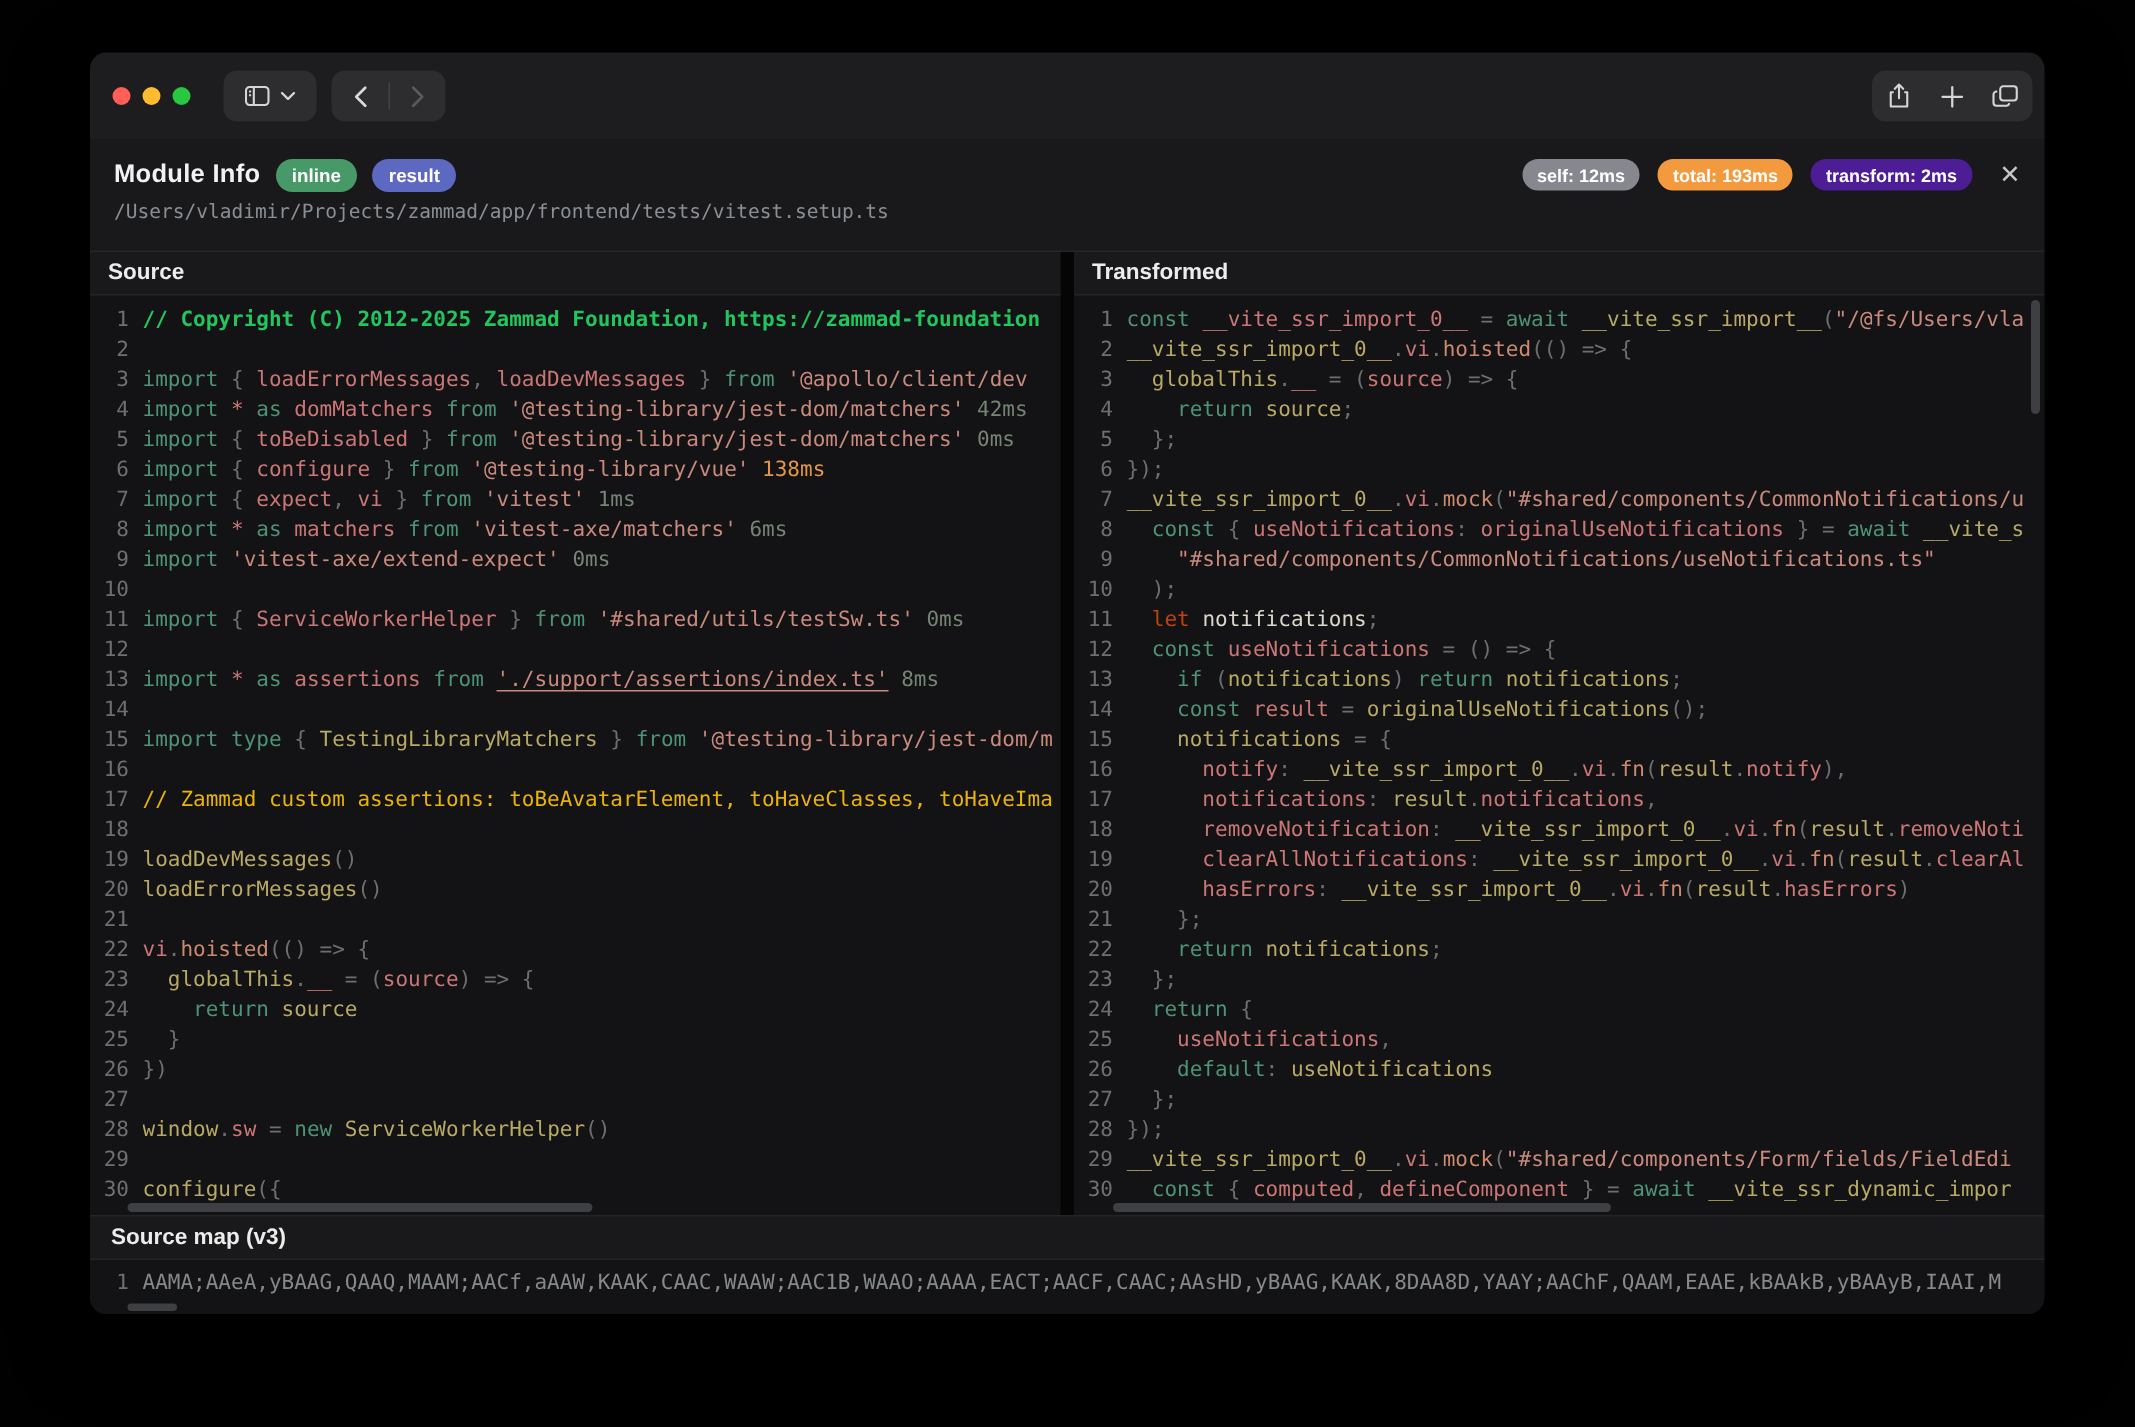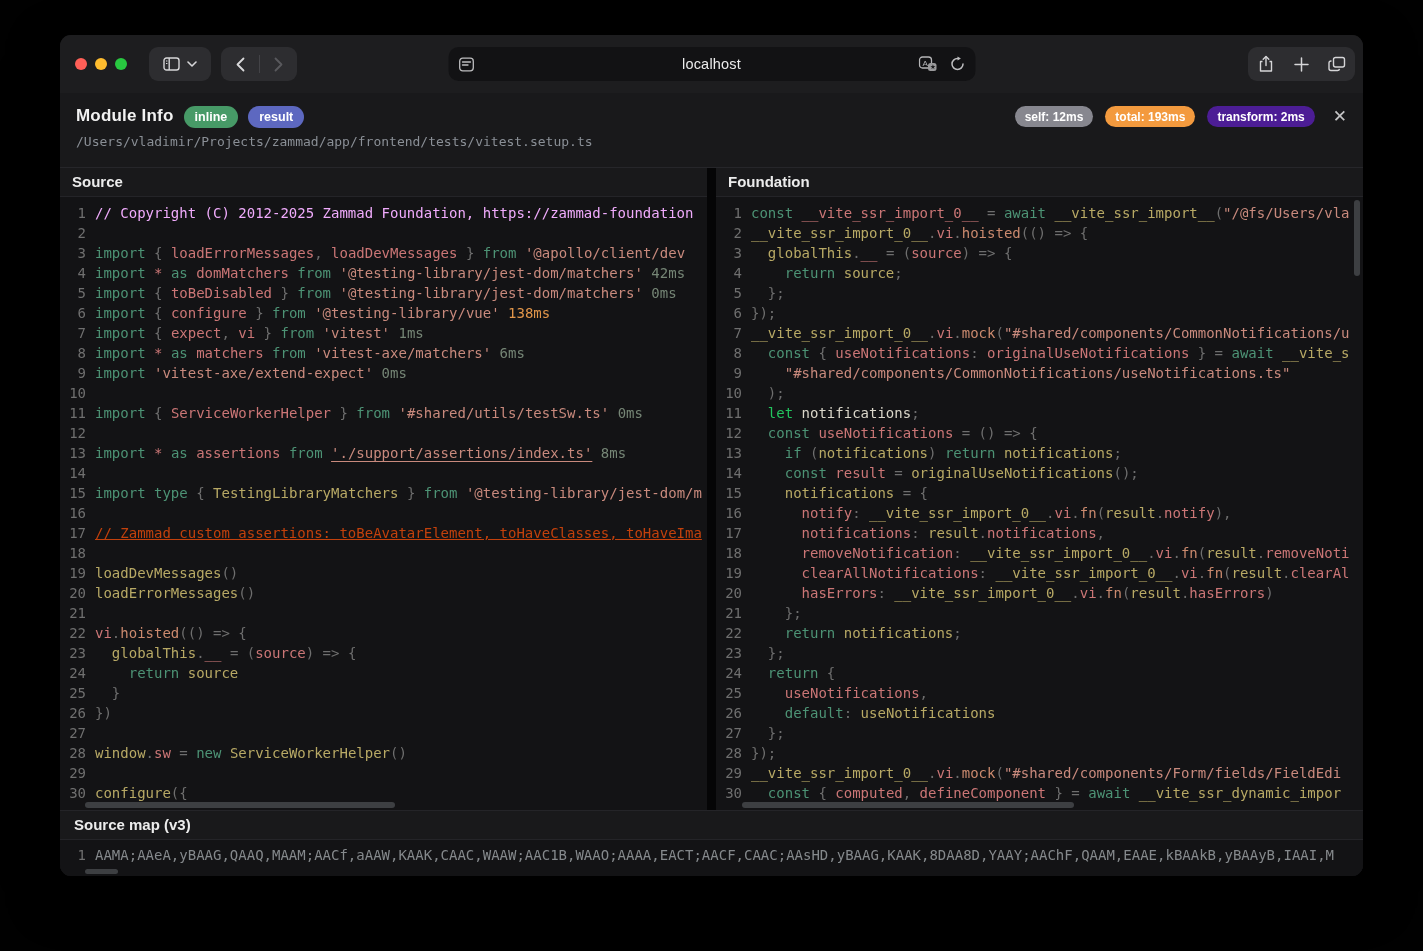--- a/index.html
+++ b/index.html
@@ -101,40 +101,20 @@
         </svg>
       </span>
       <span class="divider"></span>
       <span class="navbtn">
         <svg class="ic" width="9" height="15" viewBox="0 0 9 15">
           <path d="M1.5 1.5 L7.5 7.5 L1.5 13.5" fill="none" stroke="#59595d" stroke-width="1.8" stroke-linecap="round" stroke-linejoin="round"></path>
         </svg>
       </span>
     </div>
 
-    <div class="urlbar">
-      <svg class="ic" width="16" height="15" viewBox="0 0 16 15">
-        <rect x="1.2" y="1.2" width="13.6" height="12.6" rx="3" fill="none" stroke="#bdbdbf" stroke-width="1.3"></rect>
-        <line x1="4" y1="5" x2="12" y2="5" stroke="#bdbdbf" stroke-width="1.3" stroke-linecap="round"></line>
-        <line x1="4" y1="8" x2="9.5" y2="8" stroke="#bdbdbf" stroke-width="1.3" stroke-linecap="round"></line>
-      </svg>
-      <span class="addr">localhost</span>
-      <span class="url-right">
-        <svg class="ic" width="19" height="16" viewBox="0 0 19 16">
-          <rect x="1" y="1" width="12" height="11" rx="3" fill="none" stroke="#b5b5b7" stroke-width="1.3"></rect>
-          <text x="4" y="9.5" font-size="8" fill="#b5b5b7" font-family="Liberation Sans, sans-serif">A</text>
-          <rect x="9.5" y="7" width="8.5" height="8" rx="2.5" fill="#9a9a9c"></rect>
-          <text x="11.6" y="13.2" font-size="6.5" fill="#1d1d1f" font-family="Liberation Sans, sans-serif">★</text>
-        </svg>
-        <svg class="ic" width="16" height="16" viewBox="0 0 16 16">
-          <path d="M13.5 8 A5.5 5.5 0 1 1 8 2.5" fill="none" stroke="#bdbdbf" stroke-width="1.5" stroke-linecap="round"></path>
-          <path d="M8 0.5 L8 4.6 L11.4 2.5 Z" fill="#bdbdbf"></path>
-        </svg>
-      </span>
-    </div>
 
     <div class="tpill pill-actions">
       <span class="abtn">
         <svg class="ic" width="16" height="18" viewBox="0 0 16 18">
           <path d="M4.5 6.5 H2.5 V16 H13.5 V6.5 H11.5" fill="none" stroke="#d6d6d8" stroke-width="1.4" stroke-linejoin="round"></path>
           <line x1="8" y1="1.8" x2="8" y2="10.5" stroke="#d6d6d8" stroke-width="1.4" stroke-linecap="round"></line>
           <path d="M5.2 4.2 L8 1.4 L10.8 4.2" fill="none" stroke="#d6d6d8" stroke-width="1.4" stroke-linecap="round" stroke-linejoin="round"></path>
         </svg>
       </span>
       <span class="abtn">
@@ -167,68 +147,68 @@
         <span class="mpill" style="background-color: #4c1d95;">transform: 2ms</span>
         <span class="closex">✕</span>
       </div>
     </div>
 
     <div class="panels">
       <div class="panel">
         <div class="panel-head">Source</div>
         <div class="code">
           <div class="sbar" style="left:25px; bottom:2px; width:310px; height:6px;"></div>
-        <div class="cl"><span class="ln">1</span><span class="cs"><span style="color: #f0abfc;">// Copyright (C) 2012-2025 Zammad Foundation, https://zammad-foundation</span></span></div>
+        <div class="cl"><span class="ln">1</span><span class="cs"><span style="color: #22c55e; font-weight: bold;">// Copyright (C) 2012-2025 Zammad Foundation, https://zammad-foundation</span></span></div>
             <div class="cl"><span class="ln">2</span><span class="cs"></span></div>
             <div class="cl"><span class="ln">3</span><span class="cs"><span style="color: rgb(77, 147, 117);">import</span><span style="color: rgb(110, 110, 110);"> { </span><span style="color: rgb(203, 118, 118);">loadErrorMessages</span><span style="color: rgb(110, 110, 110);">, </span><span style="color: rgb(203, 118, 118);">loadDevMessages</span><span style="color: rgb(110, 110, 110);"> } </span><span style="color: rgb(77, 147, 117);">from</span><span style="color: rgb(201, 138, 125);"> '@apollo/client/dev</span></span></div>
             <div class="cl"><span class="ln">4</span><span class="cs"><span style="color: rgb(77, 147, 117);">import</span><span style="color: rgb(203, 118, 118);"> * </span><span style="color: rgb(77, 147, 117);">as</span><span style="color: rgb(203, 118, 118);"> domMatchers</span><span style="color: rgb(77, 147, 117);"> from</span><span style="color: rgb(201, 138, 125);"> '@testing-library/jest-dom/matchers'</span><span style="color: rgb(117, 133, 117);"> 42ms</span></span></div>
             <div class="cl"><span class="ln">5</span><span class="cs"><span style="color: rgb(77, 147, 117);">import</span><span style="color: rgb(110, 110, 110);"> { </span><span style="color: rgb(203, 118, 118);">toBeDisabled</span><span style="color: rgb(110, 110, 110);"> } </span><span style="color: rgb(77, 147, 117);">from</span><span style="color: rgb(201, 138, 125);"> '@testing-library/jest-dom/matchers'</span><span style="color: rgb(117, 133, 117);"> 0ms</span></span></div>
             <div class="cl"><span class="ln">6</span><span class="cs"><span style="color: rgb(77, 147, 117);">import</span><span style="color: rgb(110, 110, 110);"> { </span><span style="color: rgb(203, 118, 118);">configure</span><span style="color: rgb(110, 110, 110);"> } </span><span style="color: rgb(77, 147, 117);">from</span><span style="color: rgb(201, 138, 125);"> '@testing-library/vue'</span><span style="color: rgb(226, 150, 74);"> 138ms</span></span></div>
             <div class="cl"><span class="ln">7</span><span class="cs"><span style="color: rgb(77, 147, 117);">import</span><span style="color: rgb(110, 110, 110);"> { </span><span style="color: rgb(203, 118, 118);">expect</span><span style="color: rgb(110, 110, 110);">, </span><span style="color: rgb(203, 118, 118);">vi</span><span style="color: rgb(110, 110, 110);"> } </span><span style="color: rgb(77, 147, 117);">from</span><span style="color: rgb(201, 138, 125);"> 'vitest'</span><span style="color: rgb(117, 133, 117);"> 1ms</span></span></div>
             <div class="cl"><span class="ln">8</span><span class="cs"><span style="color: rgb(77, 147, 117);">import</span><span style="color: rgb(203, 118, 118);"> * </span><span style="color: rgb(77, 147, 117);">as</span><span style="color: rgb(203, 118, 118);"> matchers</span><span style="color: rgb(77, 147, 117);"> from</span><span style="color: rgb(201, 138, 125);"> 'vitest-axe/matchers'</span><span style="color: rgb(117, 133, 117);"> 6ms</span></span></div>
             <div class="cl"><span class="ln">9</span><span class="cs"><span style="color: rgb(77, 147, 117);">import</span><span style="color: rgb(201, 138, 125);"> 'vitest-axe/extend-expect'</span><span style="color: rgb(117, 133, 117);"> 0ms</span></span></div>
             <div class="cl"><span class="ln">10</span><span class="cs"></span></div>
             <div class="cl"><span class="ln">11</span><span class="cs"><span style="color: rgb(77, 147, 117);">import</span><span style="color: rgb(110, 110, 110);"> { </span><span style="color: rgb(203, 118, 118);">ServiceWorkerHelper</span><span style="color: rgb(110, 110, 110);"> } </span><span style="color: rgb(77, 147, 117);">from</span><span style="color: rgb(201, 138, 125);"> '#shared/utils/testSw.ts'</span><span style="color: rgb(117, 133, 117);"> 0ms</span></span></div>
             <div class="cl"><span class="ln">12</span><span class="cs"></span></div>
             <div class="cl"><span class="ln">13</span><span class="cs"><span style="color: rgb(77, 147, 117);">import</span><span style="color: rgb(203, 118, 118);"> * </span><span style="color: rgb(77, 147, 117);">as</span><span style="color: rgb(203, 118, 118);"> assertions</span><span style="color: rgb(77, 147, 117);"> from</span><span style="color: rgb(110, 110, 110);"> </span><span style="color: rgb(201, 138, 125); text-decoration: underline; text-underline-offset: 3px;">'./support/assertions/index.ts'</span><span style="color: rgb(117, 133, 117);"> 8ms</span></span></div>
             <div class="cl"><span class="ln">14</span><span class="cs"></span></div>
             <div class="cl"><span class="ln">15</span><span class="cs"><span style="color: rgb(77, 147, 117);">import</span><span style="color: rgb(77, 147, 117);"> type</span><span style="color: rgb(110, 110, 110);"> { </span><span style="color: rgb(184, 169, 101);">TestingLibraryMatchers</span><span style="color: rgb(110, 110, 110);"> } </span><span style="color: rgb(77, 147, 117);">from</span><span style="color: rgb(201, 138, 125);"> '@testing-library/jest-dom/m</span></span></div>
             <div class="cl"><span class="ln">16</span><span class="cs"></span></div>
-            <div class="cl"><span class="ln">17</span><span class="cs"><span style="color: #c2410c; text-decoration: underline;">// Zammad custom assertions: toBeAvatarElement, toHaveClasses, toHaveIma</span></span></div>
+            <div class="cl"><span class="ln">17</span><span class="cs"><span style="color: #eab308;">// Zammad custom assertions: toBeAvatarElement, toHaveClasses, toHaveIma</span></span></div>
             <div class="cl"><span class="ln">18</span><span class="cs"></span></div>
             <div class="cl"><span class="ln">19</span><span class="cs"><span style="color: rgb(184, 169, 101);">loadDevMessages</span><span style="color: rgb(110, 110, 110);">()</span></span></div>
             <div class="cl"><span class="ln">20</span><span class="cs"><span style="color: rgb(184, 169, 101);">loadErrorMessages</span><span style="color: rgb(110, 110, 110);">()</span></span></div>
             <div class="cl"><span class="ln">21</span><span class="cs"></span></div>
             <div class="cl"><span class="ln">22</span><span class="cs"><span style="color: rgb(203, 118, 118);">vi</span><span style="color: rgb(110, 110, 110);">.</span><span style="color: rgb(203, 138, 110);">hoisted</span><span style="color: rgb(110, 110, 110);">(() =&gt; {</span></span></div>
             <div class="cl"><span class="ln">23</span><span class="cs"><span style="color: rgb(110, 110, 110);">  </span><span style="color: rgb(184, 169, 101);">globalThis</span><span style="color: rgb(110, 110, 110);">.</span><span style="color: rgb(203, 118, 118);">__</span><span style="color: rgb(110, 110, 110);"> = (</span><span style="color: rgb(203, 118, 118);">source</span><span style="color: rgb(110, 110, 110);">) =&gt; {</span></span></div>
             <div class="cl"><span class="ln">24</span><span class="cs"><span style="color: rgb(110, 110, 110);">    </span><span style="color: rgb(77, 147, 117);">return</span><span style="color: rgb(184, 169, 101);"> source</span></span></div>
             <div class="cl"><span class="ln">25</span><span class="cs"><span style="color: rgb(110, 110, 110);">  }</span></span></div>
             <div class="cl"><span class="ln">26</span><span class="cs"><span style="color: rgb(110, 110, 110);">})</span></span></div>
             <div class="cl"><span class="ln">27</span><span class="cs"></span></div>
             <div class="cl"><span class="ln">28</span><span class="cs"><span style="color: rgb(184, 169, 101);">window</span><span style="color: rgb(110, 110, 110);">.</span><span style="color: rgb(203, 118, 118);">sw</span><span style="color: rgb(110, 110, 110);"> = </span><span style="color: rgb(77, 147, 117);">new</span><span style="color: rgb(184, 169, 101);"> ServiceWorkerHelper</span><span style="color: rgb(110, 110, 110);">()</span></span></div>
             <div class="cl"><span class="ln">29</span><span class="cs"></span></div>
             <div class="cl"><span class="ln">30</span><span class="cs"><span style="color: rgb(184, 169, 101);">configure</span><span style="color: rgb(110, 110, 110);">({</span></span></div>
           </div>
       </div>
       <div class="panel">
-        <div class="panel-head">Foundation</div>
+        <div class="panel-head">Transformed</div>
         <div class="code">
           <div class="sbar" style="left:26px; bottom:2px; width:332px; height:6px;"></div>
           <div class="sbar" style="right:3px; top:3px; width:6px; height:76px;"></div>
         <div class="cl"><span class="ln">1</span><span class="cs"><span style="color: rgb(77, 147, 117);">const</span><span style="color: rgb(203, 118, 118);"> __vite_ssr_import_0__</span><span style="color: rgb(110, 110, 110);"> = </span><span style="color: rgb(77, 147, 117);">await</span><span style="color: rgb(184, 169, 101);"> __vite_ssr_import__</span><span style="color: rgb(110, 110, 110);">(</span><span style="color: rgb(201, 138, 125);">"/@fs/Users/vla</span></span></div>
             <div class="cl"><span class="ln">2</span><span class="cs"><span style="color: rgb(184, 169, 101);">__vite_ssr_import_0__</span><span style="color: rgb(110, 110, 110);">.</span><span style="color: rgb(203, 118, 118);">vi</span><span style="color: rgb(110, 110, 110);">.</span><span style="color: rgb(203, 138, 110);">hoisted</span><span style="color: rgb(110, 110, 110);">(() =&gt; {</span></span></div>
             <div class="cl"><span class="ln">3</span><span class="cs"><span style="color: rgb(110, 110, 110);">  </span><span style="color: rgb(184, 169, 101);">globalThis</span><span style="color: rgb(110, 110, 110);">.</span><span style="color: rgb(203, 118, 118);">__</span><span style="color: rgb(110, 110, 110);"> = (</span><span style="color: rgb(203, 118, 118);">source</span><span style="color: rgb(110, 110, 110);">) =&gt; {</span></span></div>
             <div class="cl"><span class="ln">4</span><span class="cs"><span style="color: rgb(110, 110, 110);">    </span><span style="color: rgb(77, 147, 117);">return</span><span style="color: rgb(184, 169, 101);"> source</span><span style="color: rgb(110, 110, 110);">;</span></span></div>
             <div class="cl"><span class="ln">5</span><span class="cs"><span style="color: rgb(110, 110, 110);">  };</span></span></div>
             <div class="cl"><span class="ln">6</span><span class="cs"><span style="color: rgb(110, 110, 110);">});</span></span></div>
             <div class="cl"><span class="ln">7</span><span class="cs"><span style="color: rgb(184, 169, 101);">__vite_ssr_import_0__</span><span style="color: rgb(110, 110, 110);">.</span><span style="color: rgb(203, 118, 118);">vi</span><span style="color: rgb(110, 110, 110);">.</span><span style="color: rgb(203, 138, 110);">mock</span><span style="color: rgb(110, 110, 110);">(</span><span style="color: rgb(201, 138, 125);">"#shared/components/CommonNotifications/u</span></span></div>
             <div class="cl"><span class="ln">8</span><span class="cs"><span style="color: rgb(110, 110, 110);">  </span><span style="color: rgb(77, 147, 117);">const</span><span style="color: rgb(110, 110, 110);"> { </span><span style="color: rgb(203, 118, 118);">useNotifications</span><span style="color: rgb(110, 110, 110);">: </span><span style="color: rgb(203, 118, 118);">originalUseNotifications</span><span style="color: rgb(110, 110, 110);"> } = </span><span style="color: rgb(77, 147, 117);">await</span><span style="color: rgb(184, 169, 101);"> __vite_s</span></span></div>
             <div class="cl"><span class="ln">9</span><span class="cs"><span style="color: rgb(110, 110, 110);">    </span><span style="color: rgb(201, 138, 125);">"#shared/components/CommonNotifications/useNotifications.ts"</span></span></div>
             <div class="cl"><span class="ln">10</span><span class="cs"><span style="color: rgb(110, 110, 110);">  );</span></span></div>
-            <div class="cl"><span class="ln">11</span><span class="cs"><span style="color: rgb(110, 110, 110);">  </span><span style="color: #22c55e;">let</span><span style="color: rgb(219, 215, 202);"> notifications</span><span style="color: rgb(110, 110, 110);">;</span></span></div>
+            <div class="cl"><span class="ln">11</span><span class="cs"><span style="color: rgb(110, 110, 110);">  </span><span style="color: #c2410c;">let</span><span style="color: rgb(219, 215, 202);"> notifications</span><span style="color: rgb(110, 110, 110);">;</span></span></div>
             <div class="cl"><span class="ln">12</span><span class="cs"><span style="color: rgb(110, 110, 110);">  </span><span style="color: rgb(77, 147, 117);">const</span><span style="color: rgb(203, 118, 118);"> useNotifications</span><span style="color: rgb(110, 110, 110);"> = () =&gt; {</span></span></div>
             <div class="cl"><span class="ln">13</span><span class="cs"><span style="color: rgb(110, 110, 110);">    </span><span style="color: rgb(77, 147, 117);">if</span><span style="color: rgb(110, 110, 110);"> (</span><span style="color: rgb(184, 169, 101);">notifications</span><span style="color: rgb(110, 110, 110);">) </span><span style="color: rgb(77, 147, 117);">return</span><span style="color: rgb(184, 169, 101);"> notifications</span><span style="color: rgb(110, 110, 110);">;</span></span></div>
             <div class="cl"><span class="ln">14</span><span class="cs"><span style="color: rgb(110, 110, 110);">    </span><span style="color: rgb(77, 147, 117);">const</span><span style="color: rgb(203, 118, 118);"> result</span><span style="color: rgb(110, 110, 110);"> = </span><span style="color: rgb(184, 169, 101);">originalUseNotifications</span><span style="color: rgb(110, 110, 110);">();</span></span></div>
             <div class="cl"><span class="ln">15</span><span class="cs"><span style="color: rgb(110, 110, 110);">    </span><span style="color: rgb(184, 169, 101);">notifications</span><span style="color: rgb(110, 110, 110);"> = {</span></span></div>
             <div class="cl"><span class="ln">16</span><span class="cs"><span style="color: rgb(110, 110, 110);">      </span><span style="color: rgb(203, 118, 118);">notify</span><span style="color: rgb(110, 110, 110);">: </span><span style="color: rgb(184, 169, 101);">__vite_ssr_import_0__</span><span style="color: rgb(110, 110, 110);">.</span><span style="color: rgb(203, 118, 118);">vi</span><span style="color: rgb(110, 110, 110);">.</span><span style="color: rgb(203, 138, 110);">fn</span><span style="color: rgb(110, 110, 110);">(</span><span style="color: rgb(184, 169, 101);">result</span><span style="color: rgb(110, 110, 110);">.</span><span style="color: rgb(203, 118, 118);">notify</span><span style="color: rgb(110, 110, 110);">),</span></span></div>
             <div class="cl"><span class="ln">17</span><span class="cs"><span style="color: rgb(110, 110, 110);">      </span><span style="color: rgb(203, 118, 118);">notifications</span><span style="color: rgb(110, 110, 110);">: </span><span style="color: rgb(184, 169, 101);">result</span><span style="color: rgb(110, 110, 110);">.</span><span style="color: rgb(203, 118, 118);">notifications</span><span style="color: rgb(110, 110, 110);">,</span></span></div>
             <div class="cl"><span class="ln">18</span><span class="cs"><span style="color: rgb(110, 110, 110);">      </span><span style="color: rgb(203, 118, 118);">removeNotification</span><span style="color: rgb(110, 110, 110);">: </span><span style="color: rgb(184, 169, 101);">__vite_ssr_import_0__</span><span style="color: rgb(110, 110, 110);">.</span><span style="color: rgb(203, 118, 118);">vi</span><span style="color: rgb(110, 110, 110);">.</span><span style="color: rgb(203, 138, 110);">fn</span><span style="color: rgb(110, 110, 110);">(</span><span style="color: rgb(184, 169, 101);">result</span><span style="color: rgb(110, 110, 110);">.</span><span style="color: rgb(203, 118, 118);">removeNoti</span></span></div>
             <div class="cl"><span class="ln">19</span><span class="cs"><span style="color: rgb(110, 110, 110);">      </span><span style="color: rgb(203, 118, 118);">clearAllNotifications</span><span style="color: rgb(110, 110, 110);">: </span><span style="color: rgb(184, 169, 101);">__vite_ssr_import_0__</span><span style="color: rgb(110, 110, 110);">.</span><span style="color: rgb(203, 118, 118);">vi</span><span style="color: rgb(110, 110, 110);">.</span><span style="color: rgb(203, 138, 110);">fn</span><span style="color: rgb(110, 110, 110);">(</span><span style="color: rgb(184, 169, 101);">result</span><span style="color: rgb(110, 110, 110);">.</span><span style="color: rgb(203, 118, 118);">clearAl</span></span></div>
             <div class="cl"><span class="ln">20</span><span class="cs"><span style="color: rgb(110, 110, 110);">      </span><span style="color: rgb(203, 118, 118);">hasErrors</span><span style="color: rgb(110, 110, 110);">: </span><span style="color: rgb(184, 169, 101);">__vite_ssr_import_0__</span><span style="color: rgb(110, 110, 110);">.</span><span style="color: rgb(203, 118, 118);">vi</span><span style="color: rgb(110, 110, 110);">.</span><span style="color: rgb(203, 138, 110);">fn</span><span style="color: rgb(110, 110, 110);">(</span><span style="color: rgb(184, 169, 101);">result</span><span style="color: rgb(110, 110, 110);">.</span><span style="color: rgb(203, 118, 118);">hasErrors</span><span style="color: rgb(110, 110, 110);">)</span></span></div>
             <div class="cl"><span class="ln">21</span><span class="cs"><span style="color: rgb(110, 110, 110);">    };</span></span></div>

